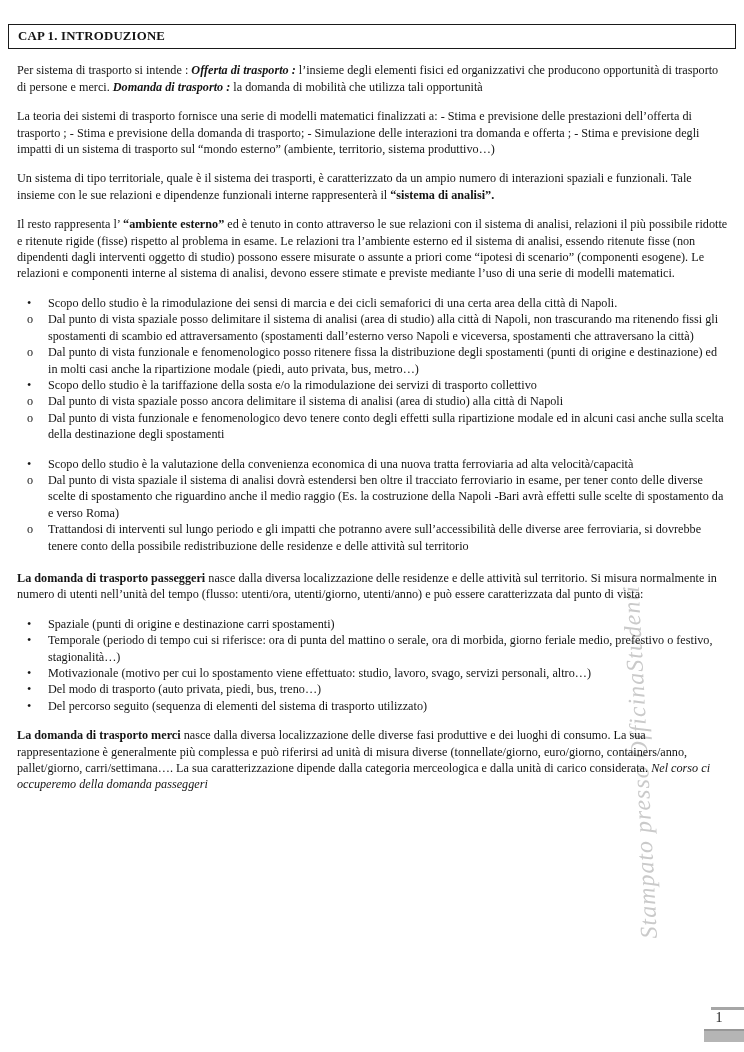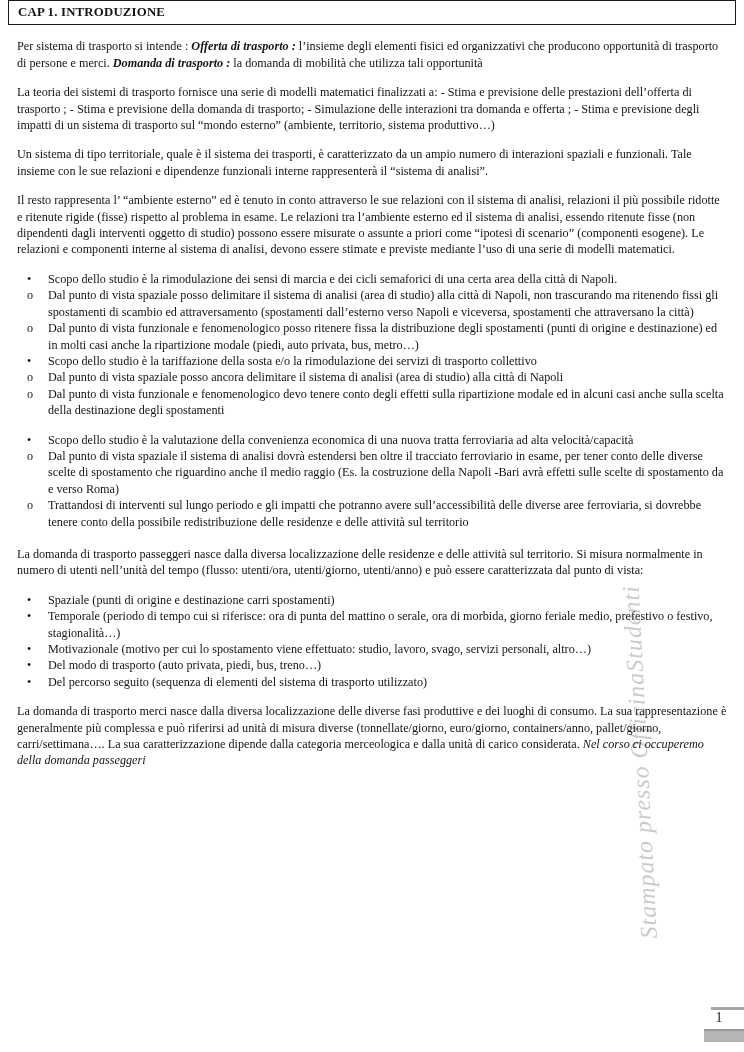--- a/index.html
+++ b/index.html
@@ -8,37 +8,37 @@
     width: 744px;
     height: 1052px;
     background: #ffffff;
     overflow: hidden;
     font-family: "Liberation Serif", serif;
     font-size: 12.2px;
     line-height: 16.4px;
     color: #141414;
   }
   .title-box {
-    margin: 0 8px 0 8px;
+    margin: 24px 8px 0 8px;
     border: 1px solid #1a1a1a;
     padding: 3px 9px 4px 9px;
     font-weight: bold;
     font-size: 12.8px;
     letter-spacing: 0.2px;
     position: relative;
     z-index: 1;
   }
   .content {
     position: relative;
     z-index: 1;
     margin: 0 16px 0 17px;
   }
   .para { margin: 13px 0; }
   .gap-before { margin-top: 16px; }
-  .b  { font-weight: normal; }
+  .b  { font-weight: bold; }
   .i  { font-style: italic; }
   .bi { font-weight: bold; font-style: italic; text-align: center; }
   .list { margin: 11px 0 13px 0; }
   .li { display: flex; }
   .li .marker {
     flex: 0 0 21px;
     margin-left: 10px;
     text-align: left;
   }
   .li .li-text { flex: 1; }

